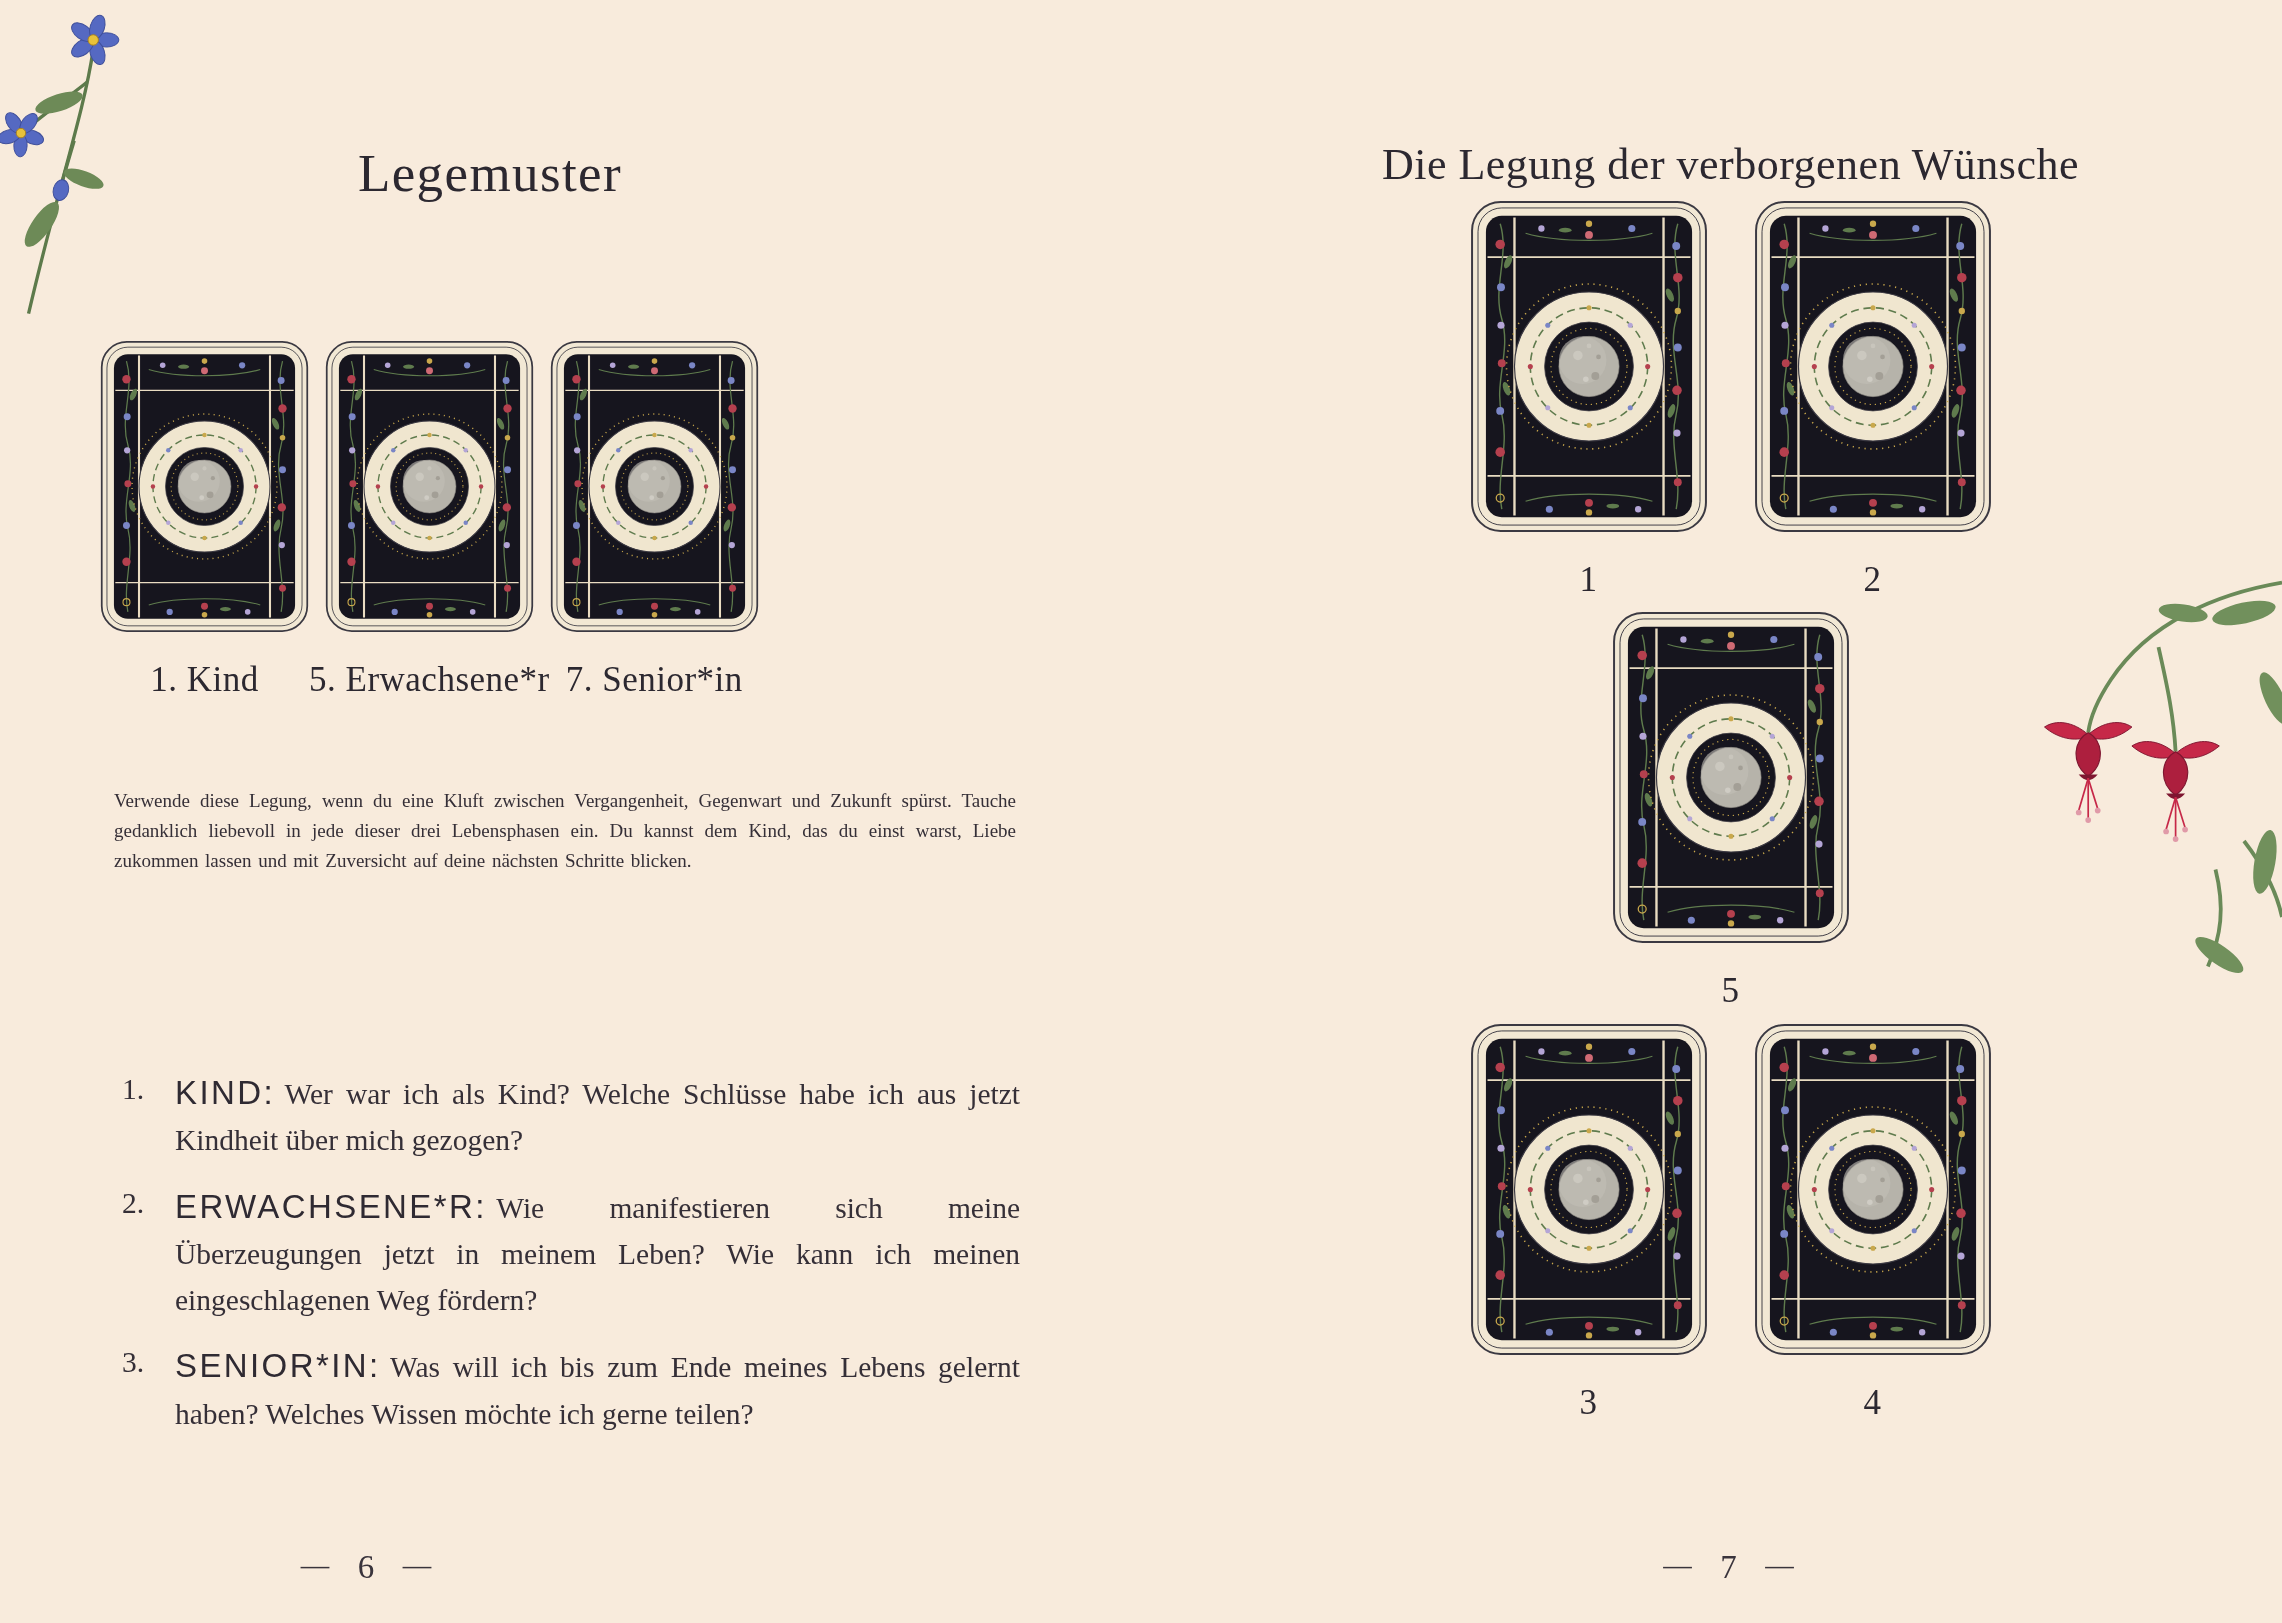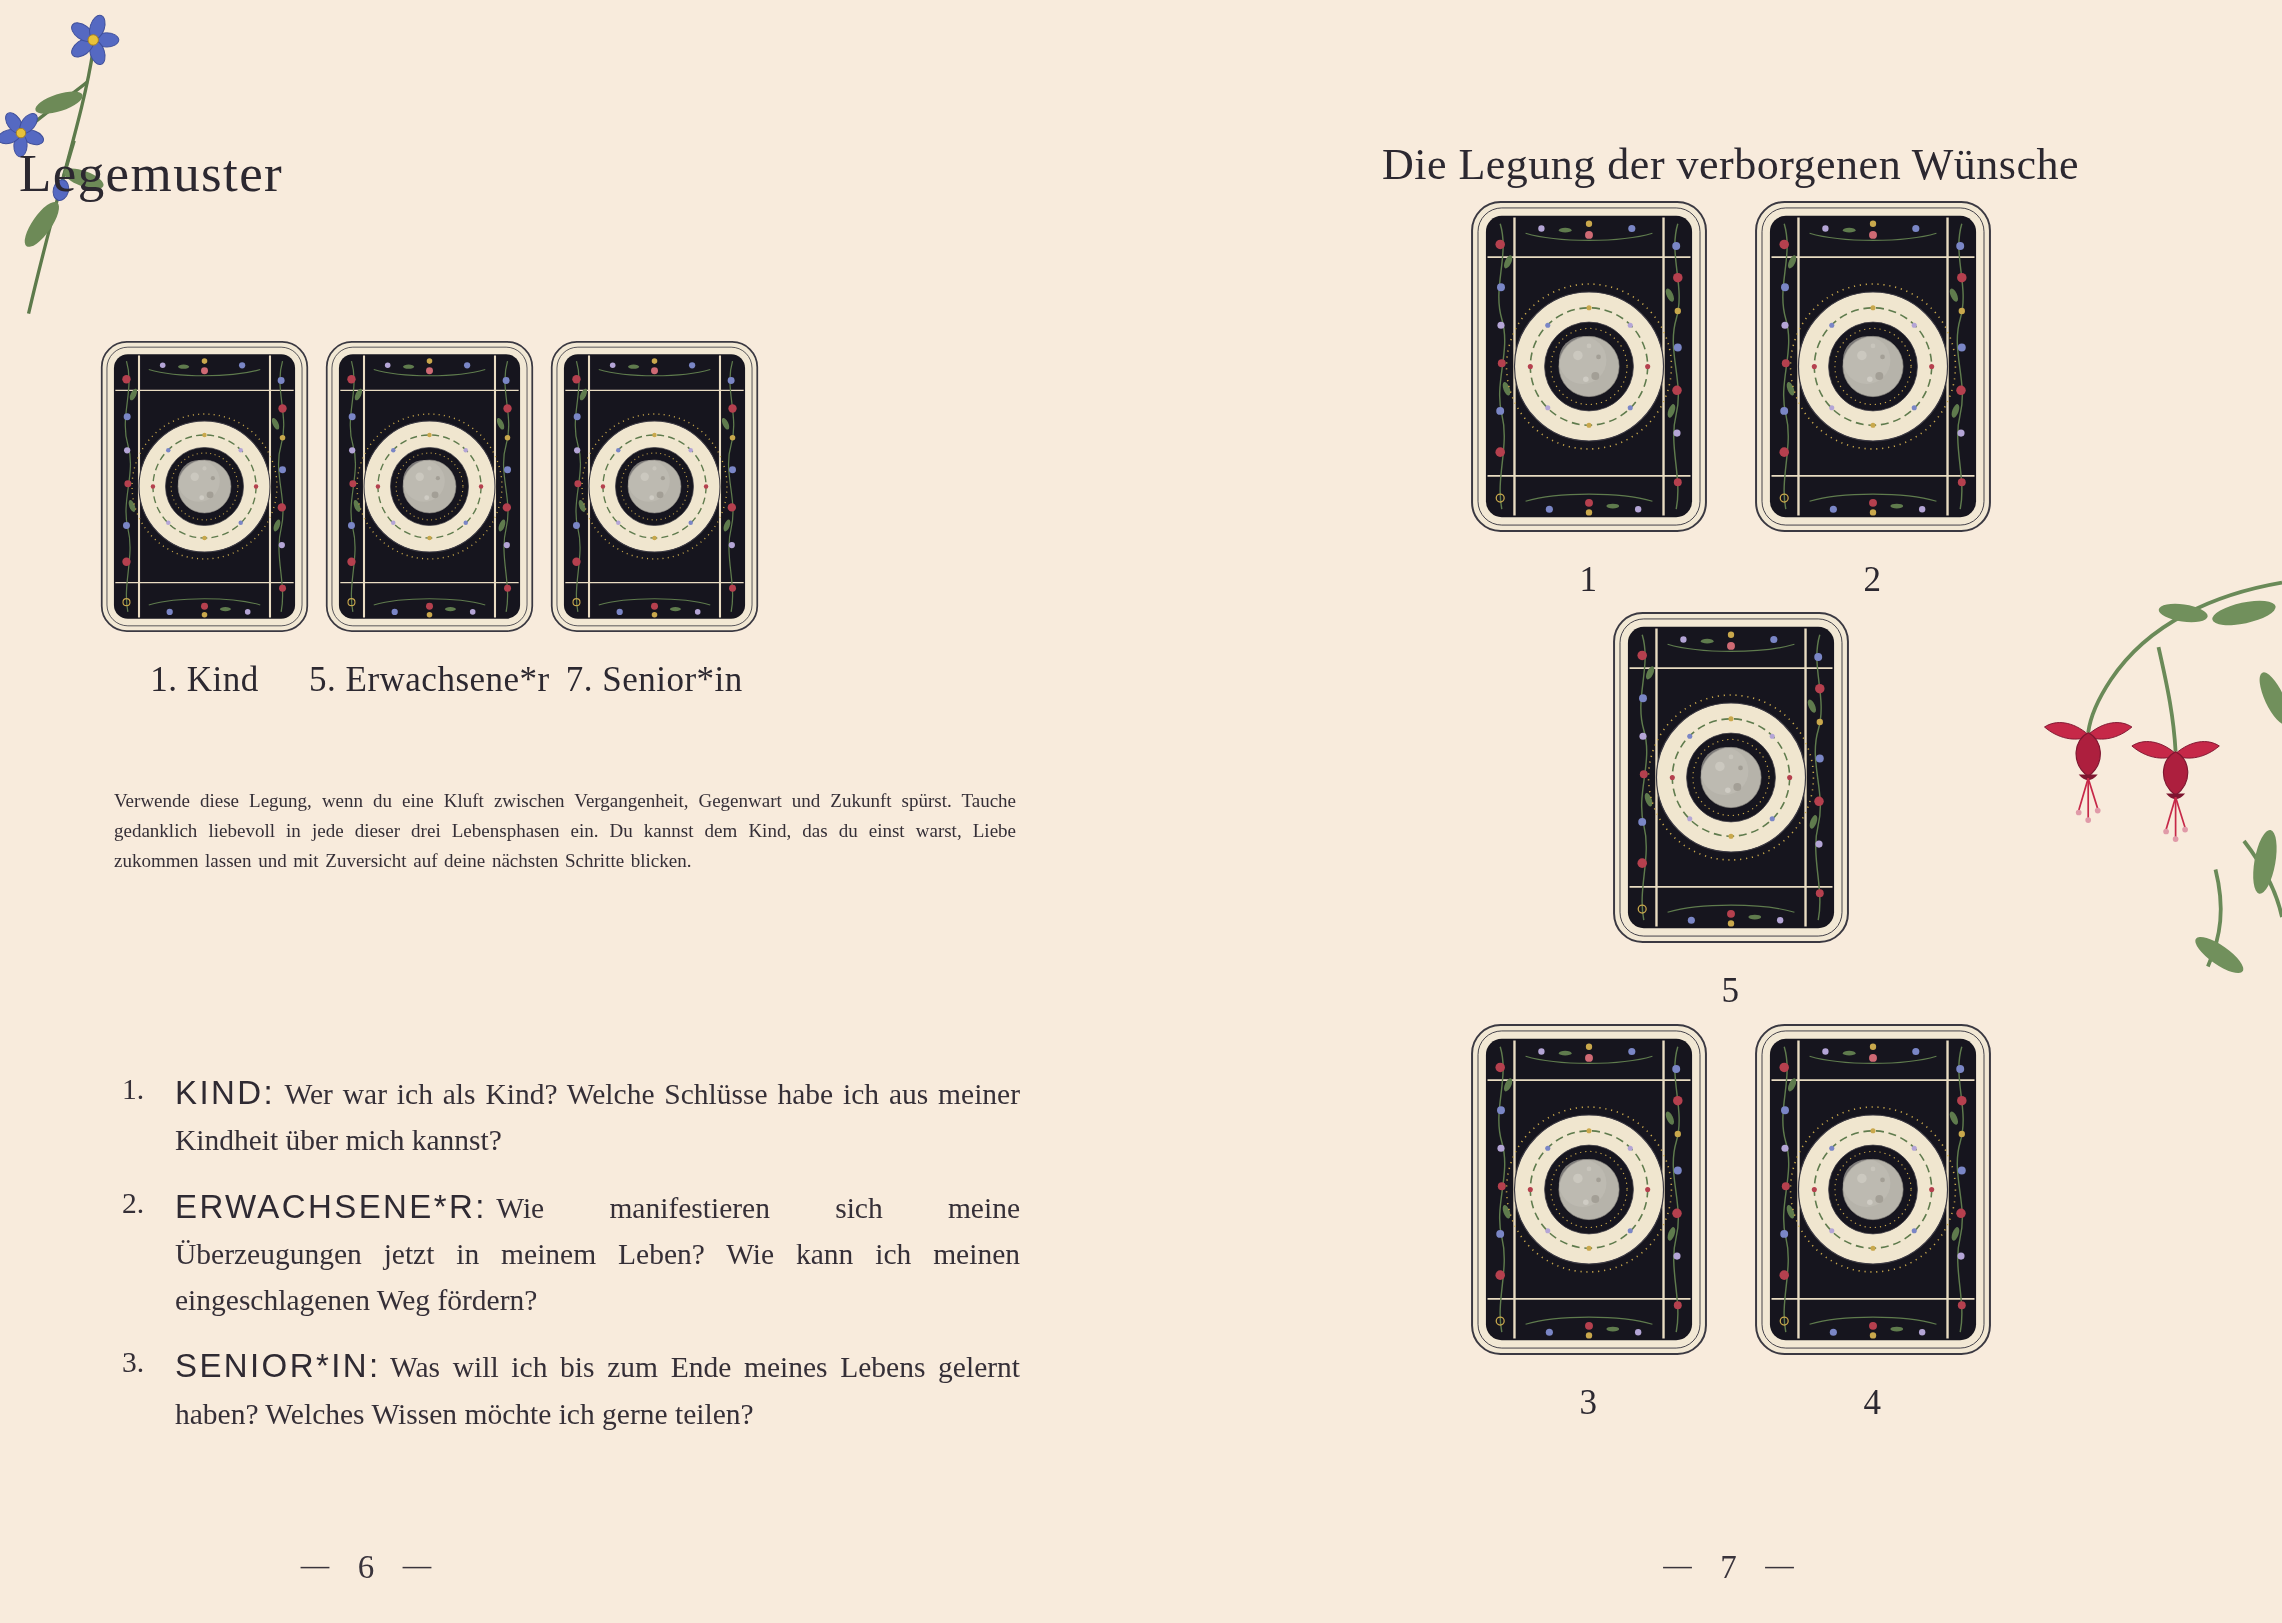--- a/index.html
+++ b/index.html
@@ -21,26 +21,25 @@
     height: 1624px;
     width: 1141px;
   }
   .page-left  { left: 0; }
   .page-right { left: 1141px; text-decoration: underline; }
 
   
   .lp-title {
     position: absolute;
     top: 107px; left: 0; width: 980px;
-    text-align: left;
+    text-align: center;
     font-size: 53px;
     font-weight: 500;
     letter-spacing: 1.4px;
     color: #2c2830;
-    margin-left: 19px;
   }
   .lp-subtitle {
     position: absolute;
     top: 255px; left: 0; width: 980px;
     text-align: center;
     font-size: 39px;
     font-weight: 400;
     letter-spacing: 0.5px;
     color: #2c2830;
   }
@@ -275,21 +274,21 @@
         </svg>
       <figcaption>7. Senior*in</figcaption>
     </figure>
   </div>
 
   <p class="intro">Verwende diese Legung, wenn du eine Kluft zwischen Vergangenheit, Gegenwart und Zukunft spürst. Tauche gedanklich liebevoll in jede dieser drei Lebensphasen ein. Du kannst dem Kind, das du einst warst, Liebe zukommen lassen und mit Zuversicht auf deine nächsten Schritte blicken.</p>
 
   <ol class="qlist">
     <li>
       <span class="num">1.</span>
-      <span class="li-body"><span class="term">KIND:</span><span>Wer war ich als Kind? Welche Schlüsse habe ich aus meiner Kindheit über mich kannst?</span></span>
+      <span class="li-body"><span class="term">KIND:</span><span>Wer war ich als Kind? Welche Schlüsse habe ich aus jetzt Kindheit über mich gezogen?</span></span>
     </li>
     <li>
       <span class="num">2.</span>
       <span class="li-body"><span class="term">ERWACHSENE*R:</span><span>Wie manifestieren sich meine Überzeugungen jetzt in meinem Leben? Wie kann ich meinen eingeschlagenen Weg fördern?</span></span>
     </li>
     <li>
       <span class="num">3.</span>
       <span class="li-body"><span class="term">SENIOR*IN:</span><span>Was will ich bis zum Ende meines Lebens gelernt haben? Welches Wissen möchte ich gerne teilen?</span></span>
     </li>
   </ol>

